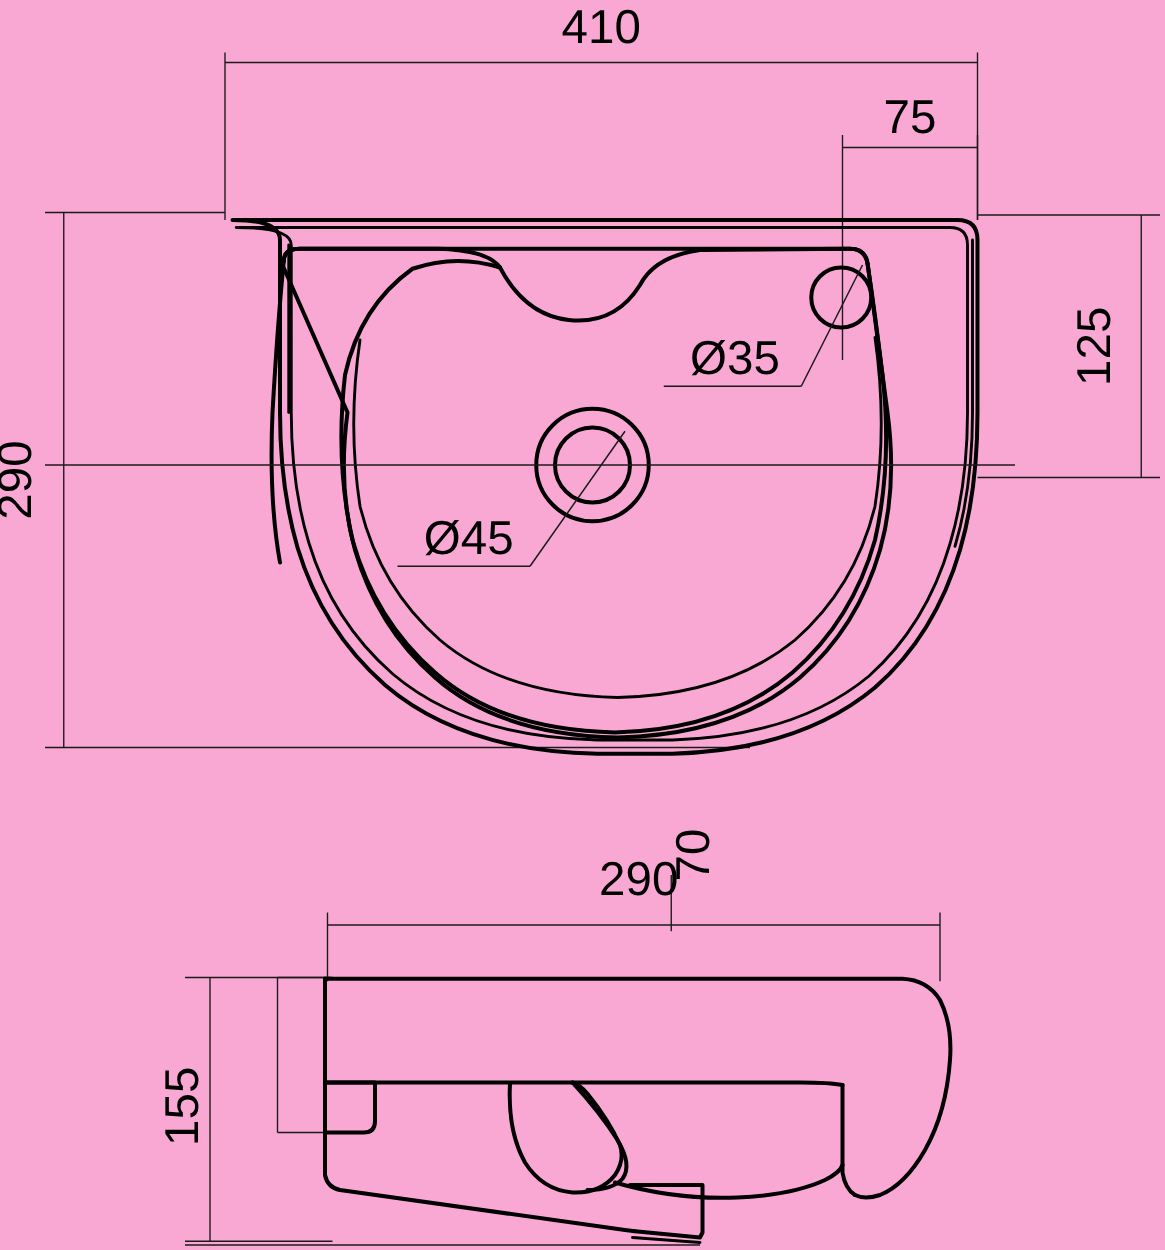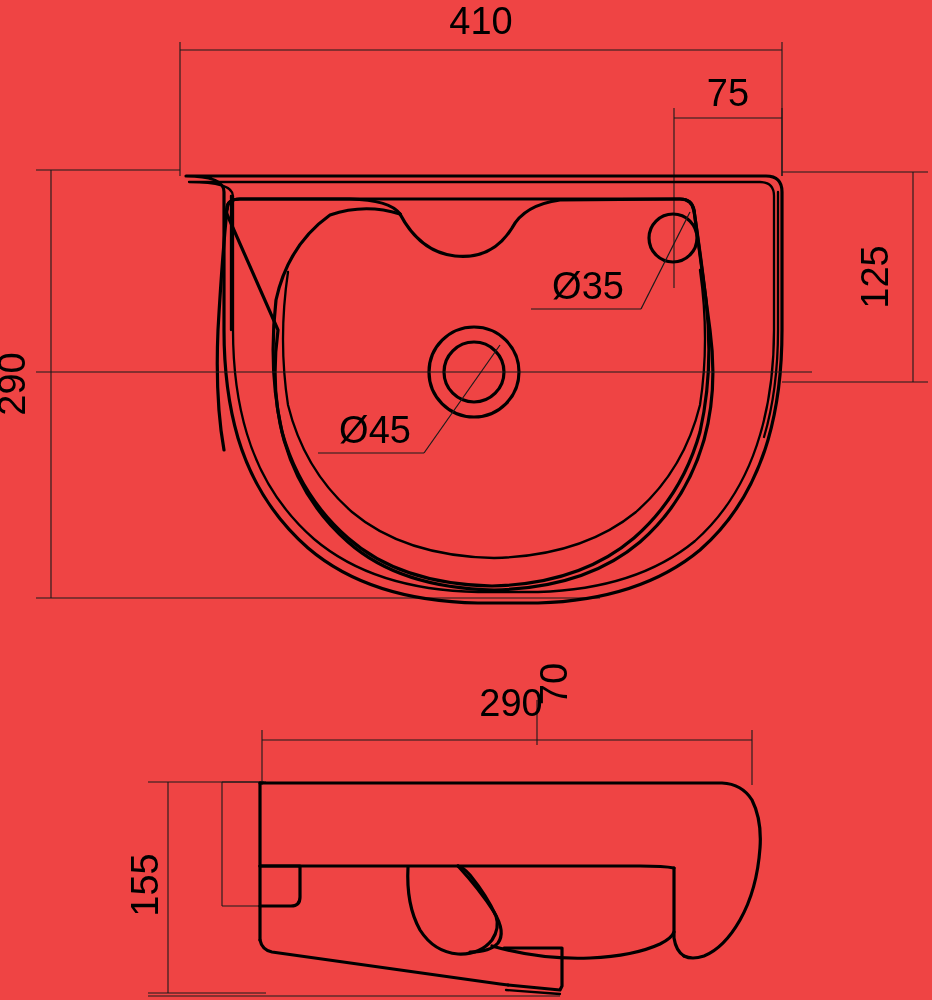--- a/index.html
+++ b/index.html
@@ -7,21 +7,21 @@
     padding: 0;
     background: #ffffff;
   }
   body {
     font-family: "Liberation Sans", sans-serif;
   }
   #drawing-root {
     position: relative;
     width: 932px;
     height: 1000px;
-    background: #ef4444;
+    background: #f9a8d4;
     overflow: hidden;
   }
   svg.dwg {
     display: block;
     width: 932px;
     height: 1000px;
   }
   .obj {
     fill: none;
     stroke: #000000;

